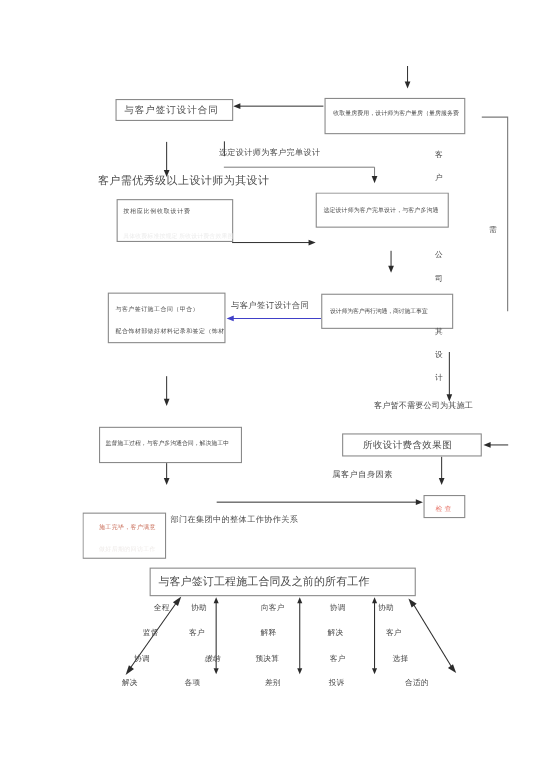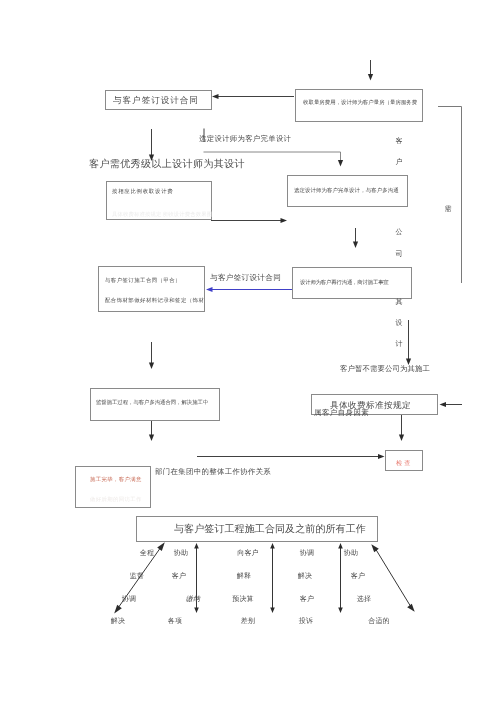--- a/index.html
+++ b/index.html
@@ -116,30 +116,30 @@
 <div class="txt" style="left:300px;top:284px;font-size:5.4px;letter-spacing:-0.18px;">设计师为客户再行沟通，商讨施工事宜</div>
 <div class="box" style="left:98px;top:266px;width:107px;height:46px;"></div>
 <div class="txt" style="left:105px;top:281.5px;font-size:5.4px;letter-spacing:0.45px;">与客户签订施工合同（甲合）</div>
 <div class="txt " style="left:105px;top:301.5px;font-size:5.4px;letter-spacing:0.45px;">配合饰材部做好材料记录和签定（饰材</div>
 <div class="box" style="left:90px;top:388px;width:130px;height:33px;"></div>
 <div class="txt" style="left:96px;top:403.5px;font-size:5.4px;letter-spacing:-0.05px;">监督施工过程，与客户多沟通合同，解决施工中</div>
 <div class="box" style="left:75px;top:466px;width:76px;height:42px;"></div>
 <div class="txt red" style="left:90px;top:481px;font-size:5.4px;letter-spacing:0.35px;">施工完毕，客户满意</div>
 <div class="txt faintred" style="left:90px;top:501px;font-size:5.4px;letter-spacing:0.35px;">做好后期的回访工作</div>
 <div class="box" style="left:311px;top:394px;width:127px;height:21px;"></div>
-<div class="txt" style="left:330px;top:404.5px;font-size:8.6px;letter-spacing:0.4px;">具体收费标准按规定</div>
+<div class="txt" style="left:330px;top:404.5px;font-size:8.6px;letter-spacing:0.4px;">所收设计费含效果图</div>
 <div class="box" style="left:385px;top:450px;width:38px;height:21px;"></div>
 <div class="txt red2" style="left:396px;top:464px;font-size:6.2px;letter-spacing:2px;">检查</div>
 <div class="box" style="left:136px;top:516px;width:242px;height:26px;"></div>
-<div class="txt" style="left:174px;top:529.5px;font-size:10px;letter-spacing:0.1px;">与客户签订工程施工合同及之前的所有工作</div>
+<div class="txt" style="left:144px;top:529.5px;font-size:10px;letter-spacing:0.1px;">与客户签订工程施工合同及之前的所有工作</div>
 <div class="txt" style="left:199px;top:139px;font-size:7.4px;letter-spacing:0.3px;">选定设计师为客户完单设计</div>
 <div class="txt" style="left:89px;top:164.5px;font-size:10px;letter-spacing:0.4px;">客户需优秀级以上设计师为其设计</div>
 <div class="txt" style="left:210px;top:277.5px;font-size:7.6px;letter-spacing:0.3px;">与客户签订设计合同</div>
 <div class="txt" style="left:324px;top:369px;font-size:7.4px;letter-spacing:0.1px;margin-left:16px;">客户暂不需要公司为其施工</div>
-<div class="txt" style="left:302px;top:413px;font-size:7.4px;letter-spacing:0.5px;margin-left:12px;">属客户自身因素</div>
+<div class="txt" style="left:302px;top:431px;font-size:7.4px;letter-spacing:0.5px;">属客户自身因素</div>
 <div class="txt" style="left:155px;top:472px;font-size:7.4px;letter-spacing:0.35px;">部门在集团中的整体工作协作关系</div>
 <div class="vch" style="left:399px;top:141px;">客</div>
 <div class="vch" style="left:399px;top:162px;">户</div>
 <div class="vch" style="left:448px;top:209px;">需</div>
 <div class="vch" style="left:399px;top:232px;">公</div>
 <div class="vch" style="left:399px;top:254px;">司</div>
 <div class="vch" style="left:399px;top:302px;">其</div>
 <div class="vch" style="left:399px;top:323px;">设</div>
 <div class="vch" style="left:399px;top:344px;">计</div>
 <div class="cell" style="left:147px;top:553px;">全程</div>

